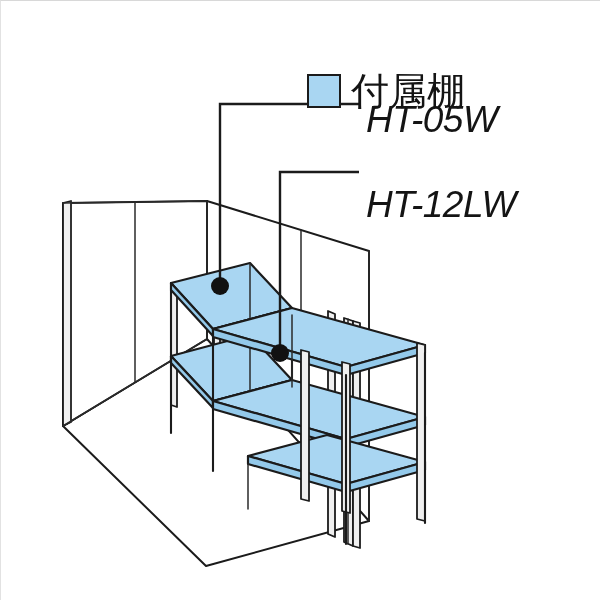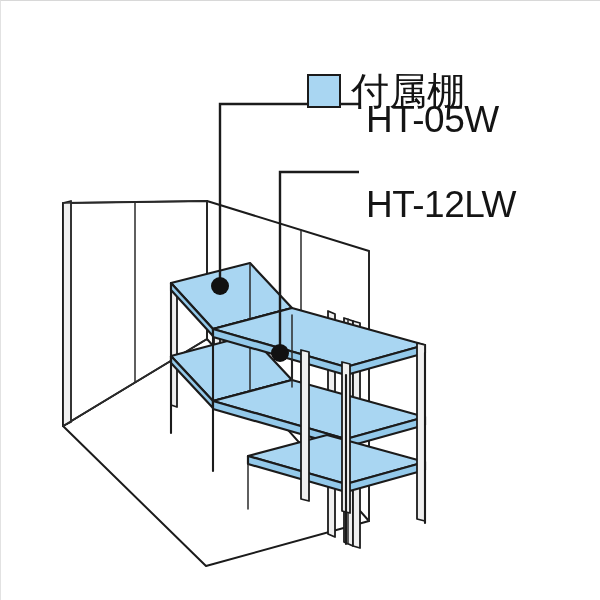--- a/index.html
+++ b/index.html
@@ -51,20 +51,21 @@
     letter-spacing: 0px;
   }
   .callout-label {
     position: absolute;
     font-size: 37px;
     line-height: 1;
     color: #141414;
     font-weight: 500;
     white-space: nowrap;
     letter-spacing: -0.5px;
+    font-style: italic;
   }
   #label-ht05w { left: 365px; top: 100px; }
   #label-ht12lw { left: 365px; top: 156px; margin-top: 29px; }
 </style>
 </head>
 <body>
 
 <div id="canvas">
 
   <svg id="artwork" viewBox="0 0 600 600">

